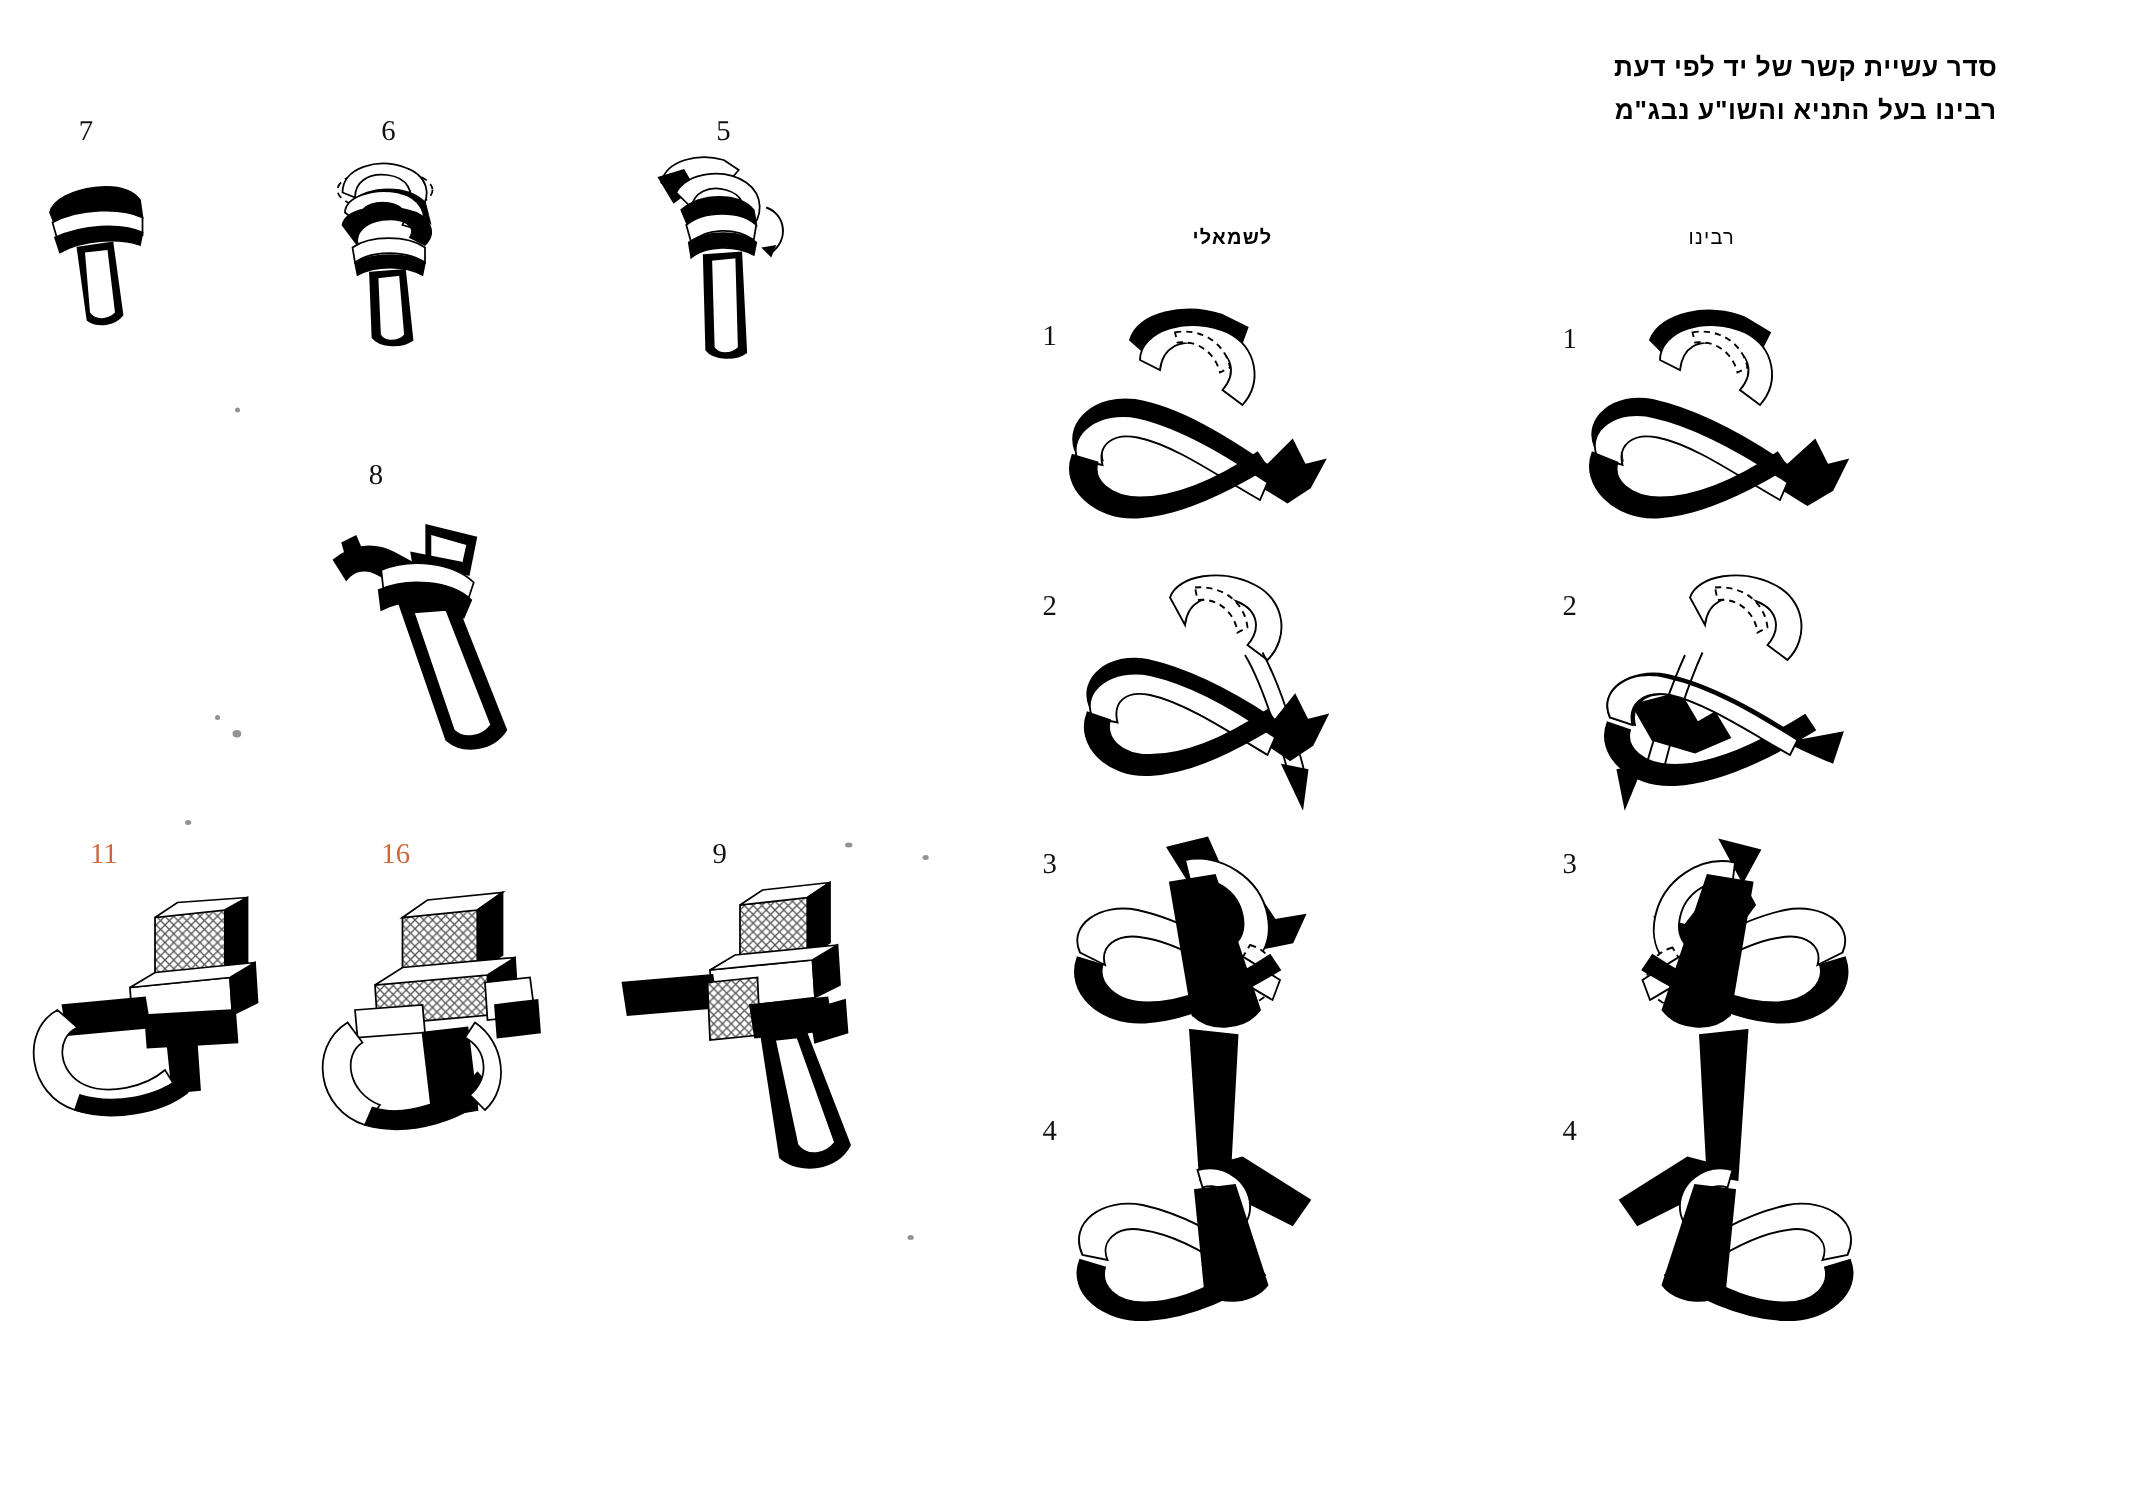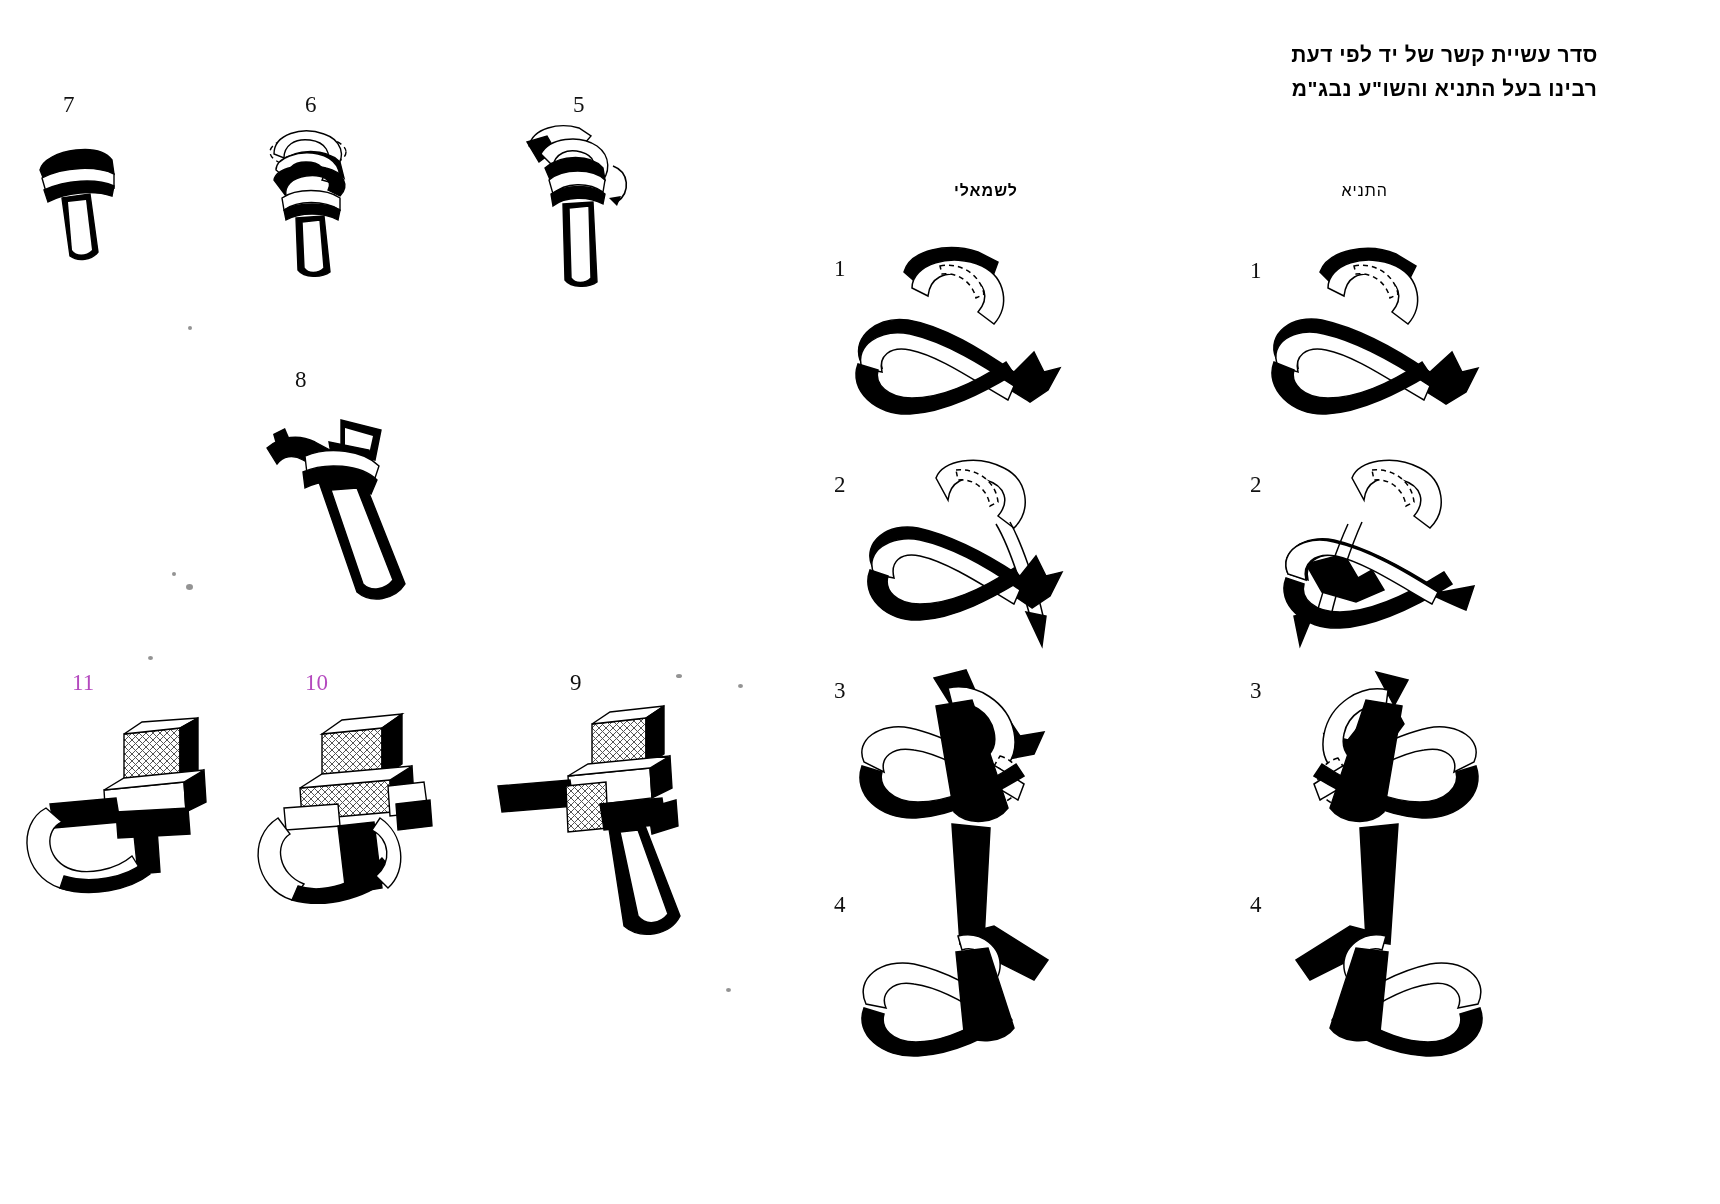--- a/index.html
+++ b/index.html
@@ -44,21 +44,21 @@
   .col-header.left-col  { right: 740px; top: 182px; font-weight: bold; }
 
   
   .step-num {
     position: absolute;
     font-family: "Liberation Serif", serif;
     font-size: 23px;
     color: #111111;
     user-select: none;
   }
-  .step-num.faded { color: #a21caf; opacity: .8; }
+  .step-num.faded { color: #c2410c; opacity: .8; }
 
   
   .figure {
     position: absolute;
   }
   .figure svg { display: block; overflow: visible; }
 
   
   .speck {
     position: absolute;
@@ -70,21 +70,21 @@
 </head>
 <body>
 
 <div id="page">
 
   <div class="title-block">
     <div>סדר עשיית קשר של יד לפי דעת</div>
     <div>רבינו בעל התניא והשו"ע נבג"מ</div>
   </div>
 
-  <div class="col-header right-col">התניא</div>
+  <div class="col-header right-col">רבינו</div>
   <div class="col-header left-col">לשמאלי</div>
 
   <div class="step-num" style="left:63px; top:92px;">7</div>
   <div class="figure" style="left:28px; top:132px;">
     <svg width="110" height="140" viewBox="0 0 110 140" xmlns="http://www.w3.org/2000/svg">
       <g fill="#000" stroke="#000" stroke-width="1.4">
         <path d="M12 38 C14 28, 30 20, 48 18 C66 16, 78 20, 84 28 L86 42 C72 36, 40 36, 16 48 Z"></path>
         <path d="M14 46 C36 34, 70 34, 86 42 L86 56 C66 48, 36 50, 18 60 Z" fill="#fff"></path>
         <path d="M16 58 C38 48, 68 46, 86 54 L84 64 C66 58, 38 60, 20 70 Z"></path>
         <path d="M34 66 L62 62 L70 120 C64 128, 50 130, 42 124 Z" fill="#000"></path>
@@ -168,21 +168,21 @@
 
         <path d="M30 92 L96 86 L100 110 L34 116 Z" fill="#000"></path>
         <path d="M96 100 L168 96 L170 122 L98 126 Z" fill="#000"></path>
         <path d="M112 104 L136 102 L140 160 L118 162 Z" fill="#000"></path>
         <path d="M26 96 C-4 112, 2 164, 40 176 C68 184, 104 176, 122 160 L112 144 C96 158, 66 164, 48 156 C26 146, 24 118, 42 110 Z" fill="#fff"></path>
         <path d="M40 176 C70 186, 110 178, 130 162 L124 150 C106 166, 70 172, 44 164 Z" fill="#000"></path>
       </g>
     </svg>
   </div>
 
-  <div class="step-num faded" style="left:305px; top:670px;">10</div>
+  <div class="step-num faded" style="left:305px; top:670px;">16</div>
   <div class="figure" style="left:248px; top:708px;">
     <svg width="230" height="220" viewBox="0 0 230 220" xmlns="http://www.w3.org/2000/svg">
       <defs>
         <pattern id="hatch10" width="7" height="7" patternUnits="userSpaceOnUse">
           <rect width="7" height="7" fill="#fff"></rect>
           <path d="M0 7 L7 0" stroke="#555" stroke-width="1"></path>
           <path d="M0 0 L7 7" stroke="#555" stroke-width="1"></path>
         </pattern>
       </defs>
       <g stroke="#000" stroke-width="1.4">

